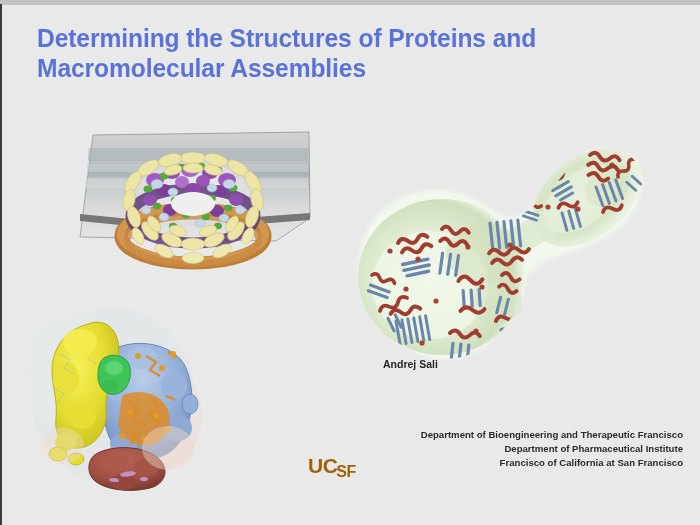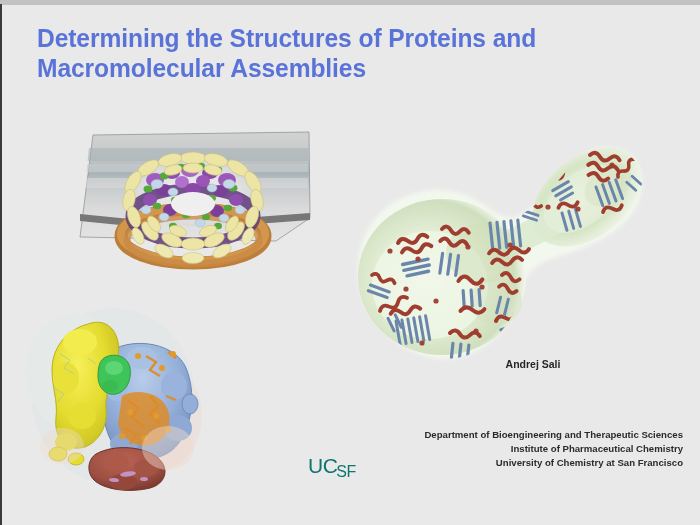--- a/index.html
+++ b/index.html
@@ -37,43 +37,43 @@
     font-stretch:condensed;
     transform:scaleX(0.965);
     transform-origin:left top;
     white-space:pre-line;
   }
 
   
   #author-block{
     position:absolute;
     left:383px;top:357px;width:300px;
-    text-align:center;
+    text-align:left;
     color:#262626;
     font-size:10.5px;
     font-weight:bold;
     line-height:15px;
   }
   #affil-block{
     position:absolute;
     left:343px;top:428px;width:340px;
     text-align:right;
     color:#2b2b2b;
     font-size:9.6px;
     font-weight:bold;
     line-height:14.2px;
   }
   #affil-block div{white-space:nowrap;}
 
   
   #ucsf-logo{
     position:absolute;
     left:308px;top:455px;
-    color:#0f766e;
-    font-weight:normal;
+    color:#a16207;
+    font-weight:bold;
     line-height:1;
     user-select:none;
   }
   #ucsf-logo .uc{font-size:21px;letter-spacing:-0.5px;}
   #ucsf-logo .sf{font-size:16px;letter-spacing:-0.5px;position:relative;top:4px;left:-1px;}
 
   
   .figure{position:absolute;}
   .figure svg{display:block;}
 </style>
@@ -485,22 +485,22 @@
         </g>
       </g>
     </svg>
   </div>
 
   <div id="author-block">
     <div>Andrej Sali</div>
   </div>
 
   <div id="affil-block">
-    <div>Department of Bioengineering and Therapeutic Sciences</div>
-    <div>Institute of Pharmaceutical Chemistry</div>
-    <div>University of Chemistry at San Francisco</div>
+    <div>Department of Bioengineering and Therapeutic Francisco</div>
+    <div>Department of Pharmaceutical Institute</div>
+    <div>Francisco of California at San Francisco</div>
   </div>
 
   <div id="ucsf-logo">
     <span class="uc">UC</span><span class="sf">SF</span>
   </div>
 
 </div>
 
 </body></html>

